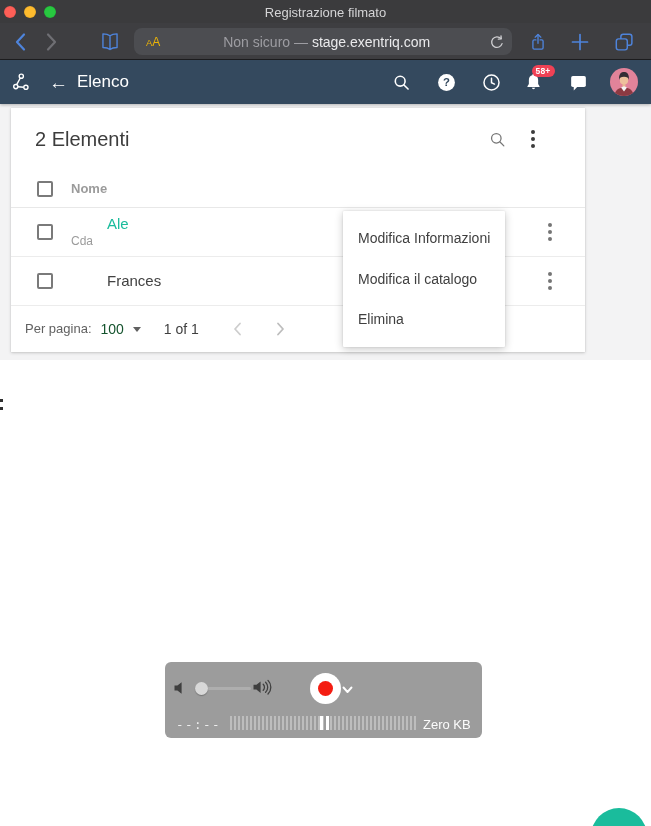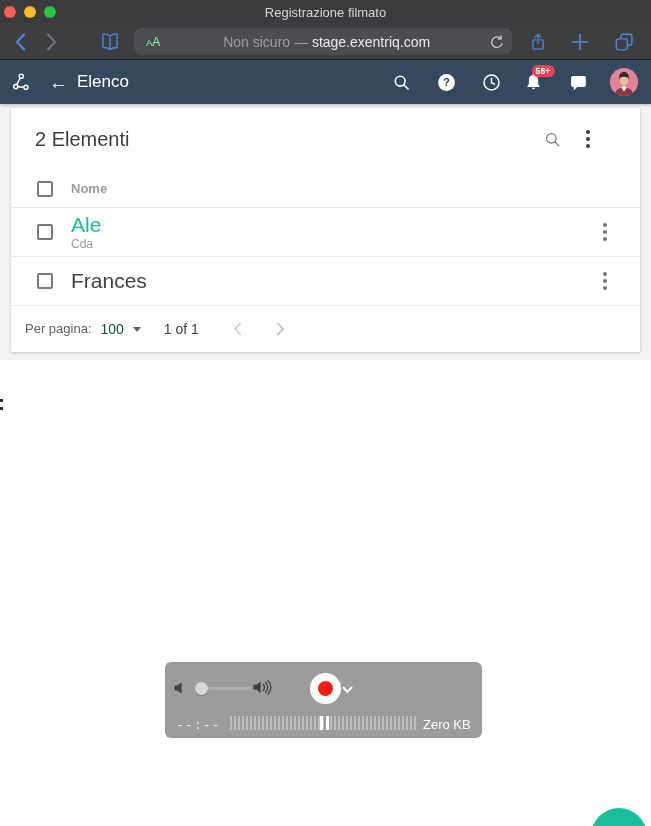--- a/index.html
+++ b/index.html
@@ -17,54 +17,54 @@
   .light.yellow { background:var(--traffic-yellow,#febb2e); }
   .light.green  { background:var(--traffic-green,#28c840); }
   .win-title { font-size:13px; color:#d4d4d6; }
 
   
   .toolbar { position:absolute; left:0; top:23px; width:651px; height:37px;
     background:#3e3e41; border-bottom:1px solid #1e1e20; }
   .tb-btn { position:absolute; top:0; height:37px; display:flex; align-items:center; justify-content:center; cursor:default; }
   .addressbar { position:absolute; left:134px; top:5px; width:378px; height:27px;
     background:#4c4d51; border-radius:8px; display:flex; align-items:center; padding:0 8px; }
-  .aa-btn { font-size:12px; color:#86efac; letter-spacing:0; padding:0 4px; }
+  .aa-btn { font-size:12px; color:#eab308; letter-spacing:0; padding:0 4px; }
   .aa-btn .sm { font-size:9.5px; }
   .addr-text { flex:1; text-align:center; font-size:14px; white-space:nowrap; overflow:hidden; }
   .addr-text .sec { color:#9d9da2; }
   .addr-text .url { color:#eaeaec; }
 
   
   .app-header { position:absolute; left:0; top:60px; width:651px; height:44px;
     background:var(--header-bg,#34495e); box-shadow:0 1px 3px rgba(0,0,0,.28); z-index:5; }
   .hdr-left { position:absolute; left:0; top:0; height:44px; display:flex; align-items:center; }
   .hub-wrap { margin-left:11px; display:flex; align-items:center; }
   .back-nav { margin-left:18px; display:flex; align-items:center; color:#fff; }
   .back-glyph { font-size:19px; line-height:1; margin-right:9px; }
   .back-label { font-size:17px; }
   .hdr-ico { position:absolute; top:0; height:44px; width:30px; display:flex; align-items:center; justify-content:center; }
   .badge { position:absolute; top:-7px; left:9px; background:var(--badge-red,#ef4155); color:#fff;
     font-size:8.5px; font-weight:bold; border-radius:8px; padding:2px 4px 2px; line-height:1; letter-spacing:.2px; }
 
   
   .content-bg { position:absolute; left:0; top:104px; width:651px; height:256px; background:#f3f3f4; }
-  .card { position:absolute; left:11px; top:108px; width:629px; height:244px; background:#fff;
+  .card { position:absolute; left:11px; top:108px; width:574px; height:244px; background:#fff;
     box-shadow:0 1px 3px rgba(0,0,0,.18), 0 0 1px rgba(0,0,0,.14); z-index:10; }
   .card-header { height:62px; display:flex; align-items:center; padding:0 22px 0 24px; }
   .card-title { font-size:20px; color:#3d3d3d; flex:1; }
   .card-hdr-icons { display:flex; align-items:center; gap:22px; padding-right:26px; }
   .kebab { display:flex; flex-direction:column; gap:3px; align-items:center; padding:2px; }
   .kebab i { width:4px; height:4px; border-radius:50%; background:#3c3c3c; display:block; }
   .kebab.gray i { background:#757575; }
   .col-header { height:38px; display:flex; align-items:center; padding-left:26px; border-bottom:1px solid #e8e8e8;font-weight:bold; }
   .checkbox { width:16px; height:16px; border:2px solid #7a7a7a; border-radius:2px; background:#fff; flex:none; }
   .col-label { margin-left:18px; font-size:13px; color:#9b9b9b; }
   .trow { height:49px; display:flex; align-items:center; padding-left:26px; border-bottom:1px solid #ececec; }
   .rowtext { margin-left:18px; display:flex; flex-direction:column; gap:1px; flex:1; }
-  .rname { font-size:21px; color:#424242; line-height:1.1; }
+  .rname { font-size:15px; color:#424242; line-height:1.1;margin-left:36px; }
   .rname.teal { color:var(--accent-teal,#1abc9c); }
   .rsub { font-size:12px; color:#9b9b9b; line-height:1.2; }
   .row-kebab { margin-right:31px; }
   .pagination { height:45px; display:flex; align-items:center; padding-left:14px; font-size:13px; color:#616161; }
   .pp-value { margin-left:9px; font-size:14px; color:#14532d; display:flex; align-items:center; }
   .caret-down { width:0; height:0; border-left:4.5px solid transparent; border-right:4.5px solid transparent;
     border-top:5px solid #606060; margin-left:9px; margin-top:2px; }
   .page-status { margin-left:23px; font-size:14px; color:#3f3f3f; }
   .pg-btn { margin-left:34px; display:flex; align-items:center; }
 
@@ -309,20 +309,25 @@
           </svg>
       </span>
       <span class="pg-btn">
         <svg width="9" height="14" viewBox="0 0 9 14">
             <polyline points="2,1.5 7,7 2,12.5" fill="none" stroke="#bdbdbd" stroke-width="1.8" stroke-linecap="round" stroke-linejoin="round"></polyline>
           </svg>
       </span>
     </div>
   </div>
 
+  <div class="ctx-menu">
+    <div class="ctx-item">Modifica Informazioni</div>
+    <div class="ctx-item">Modifica il catalogo</div>
+    <div class="ctx-item">Elimina</div>
+  </div>
 
   <div class="edge-artifact">
       <i></i>
       <i></i>
     </div>
 
   <div class="recorder">
     <span class="rec-el" style="left:9px;top:19px;">
       <svg width="13" height="14" viewBox="0 0 13 14">
           <path d="M0.5 4.6 H3.4 L7.6 1.2 V12.8 L3.4 9.4 H0.5 Z" fill="#3f3f3f"></path>

